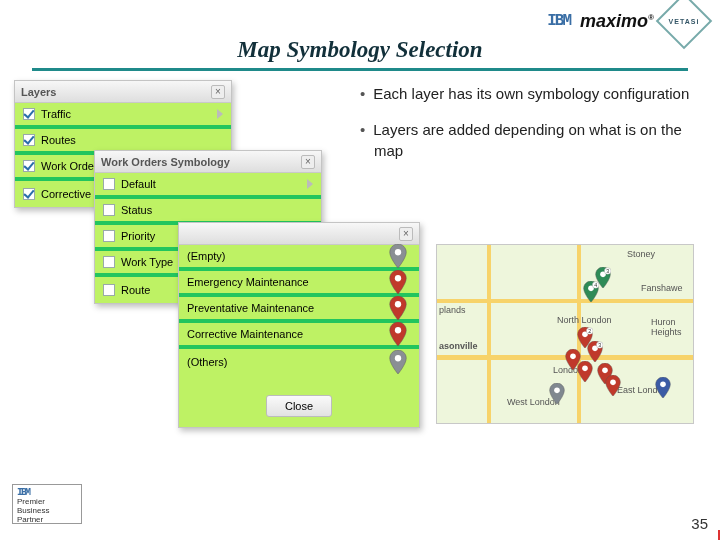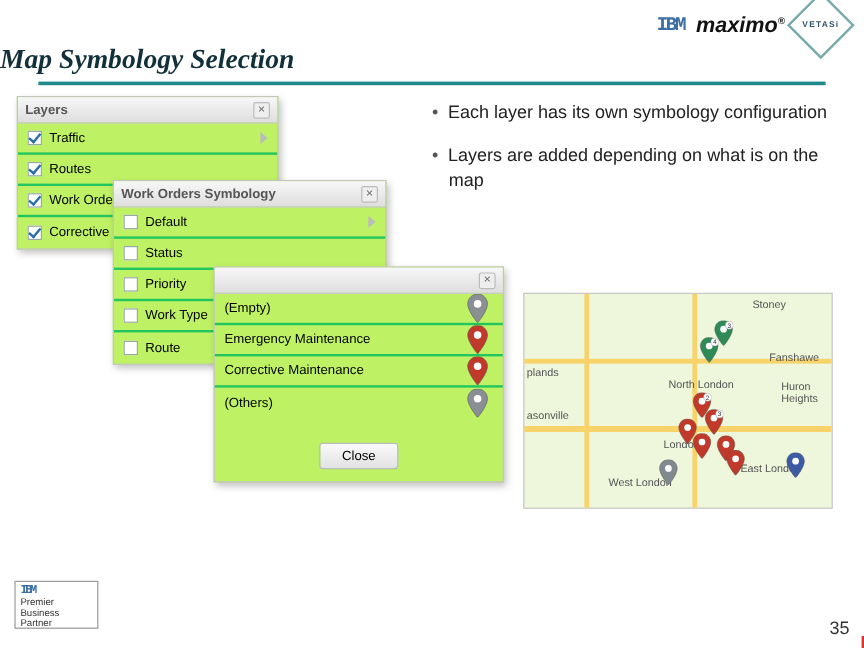--- a/index.html
+++ b/index.html
@@ -3,30 +3,30 @@
 <meta charset="utf-8">
 <style>
   *{box-sizing:border-box;margin:0;padding:0;font-family:Arial,Helvetica,sans-serif}
   body{width:720px;height:540px;background:#fff;position:relative;overflow:hidden}
   .slide{position:absolute;inset:0}
   .brand-bar{position:absolute;top:6px;right:16px;height:30px;display:flex;align-items:center;gap:10px}
   .ibm{font:700 16px/1 "Courier New",monospace;letter-spacing:-2px;color:#3a6ea5}
   .maximo{font:700 italic 18px/1 Arial;color:#111}.maximo sup{font-size:8px;vertical-align:super}
   .vetasi{width:40px;height:40px;position:relative;transform:rotate(45deg);border:2px solid #7aa}
   .vetasi span{position:absolute;left:50%;top:50%;transform:translate(-50%,-50%) rotate(-45deg);font:700 7px Arial;color:#356;letter-spacing:1px}
-  .title{position:absolute;left:0;right:0;top:36px;font:italic 700 23px/1.2 "Georgia",serif;color:#12303a}
+  .title{position:absolute;left:0;right:0;top:36px;text-align:center;font:italic 700 23px/1.2 "Georgia",serif;color:#12303a}
   .title-underline{position:absolute;left:32px;right:32px;top:68px;height:3px;background:#1f8a8a}
   .bullets{position:absolute;left:360px;right:26px;top:84px;font:400 15px/1.35 Arial;color:#222}
   .bullets li{list-style:none;margin-bottom:16px;text-indent:-14px;padding-left:14px}
   .bullets li:before{content:"•";color:#555;margin-right:8px}
   
   .dlg{position:absolute;background:#bef264;border:1px solid #c4c4c4;box-shadow:2px 3px 6px rgba(0,0,0,.25);font:11px Arial}
   .dlg .hd{background:linear-gradient(#f7f7f7,#dedede);border-bottom:1px solid #c9c9c9;height:22px;display:flex;align-items:center;padding:0 6px;font-weight:700;color:#555}
   .dlg .hd .x{margin-left:auto;width:14px;height:14px;border:1px solid #bbb;border-radius:2px;background:#eee;color:#666;font:10px/12px Arial;text-align:center;cursor:pointer}
-  .row{display:flex;align-items:center;height:26px;border-bottom:2px solid #22c55e;padding:0 8px;gap:6px;cursor:pointer}
+  .row{display:flex;align-items:center;height:26px;border-bottom:4px solid #22c55e;padding:0 8px;gap:6px;cursor:pointer}
   .row:last-child{border-bottom:0}
   .cb{width:12px;height:12px;border:1px solid #9aa;background:#fff;position:relative;flex:0 0 12px}
   .cb.on:after{content:"";position:absolute;left:2px;top:-1px;width:4px;height:8px;border:solid #2a6eab;border-width:0 2px 2px 0;transform:rotate(40deg)}
   .chev{margin-left:auto;width:0;height:0;border-top:5px solid transparent;border-bottom:5px solid transparent;border-left:6px solid #bbb}
   
   .pin{width:18px;height:24px;margin-left:auto;margin-right:4px;position:relative}
   .pin svg{width:100%;height:100%}
   .btn{display:block;margin:20px auto 10px;padding:4px 18px;border:1px solid #bcbcbc;background:linear-gradient(#fafafa,#e2e2e2);border-radius:3px;font:11px Arial;cursor:pointer}
   
   #d1{left:14px;top:80px;width:218px}
@@ -131,20 +131,27 @@
             </svg></span>
         </div>
         <div class="row">
           <span>Emergency Maintenance</span>
           <span class="pin"><svg viewBox="0 0 24 32">
               <path fill="#c0392b" stroke="#555" stroke-width="0.6" d="M12 0C6 0 1 5 1 11c0 8 11 21 11 21s11-13 11-21C23 5 18 0 12 0z"></path>
               <circle cx="12" cy="11" r="4.2" fill="#fff"></circle>
             </svg></span>
         </div>
         <div class="row">
+          <span>Preventative Maintenance</span>
+          <span class="pin"><svg viewBox="0 0 24 32">
+              <path fill="#c0392b" stroke="#555" stroke-width="0.6" d="M12 0C6 0 1 5 1 11c0 8 11 21 11 21s11-13 11-21C23 5 18 0 12 0z"></path>
+              <circle cx="12" cy="11" r="4.2" fill="#fff"></circle>
+            </svg></span>
+        </div>
+        <div class="row">
           <span>Corrective Maintenance</span>
           <span class="pin"><svg viewBox="0 0 24 32">
               <path fill="#c0392b" stroke="#555" stroke-width="0.6" d="M12 0C6 0 1 5 1 11c0 8 11 21 11 21s11-13 11-21C23 5 18 0 12 0z"></path>
               <circle cx="12" cy="11" r="4.2" fill="#fff"></circle>
             </svg></span>
         </div>
         <div class="row">
           <span>(Others)</span>
           <span class="pin"><svg viewBox="0 0 24 32">
               <path fill="#8a8f94" stroke="#555" stroke-width="0.6" d="M12 0C6 0 1 5 1 11c0 8 11 21 11 21s11-13 11-21C23 5 18 0 12 0z"></path>
@@ -155,24 +162,24 @@
     <button class="btn">Close</button>
   </div>
 
   <div class="map">
     <div class="road" style="left:0;top:54px;width:100%;height:4px"></div>
     <div class="road" style="left:0;top:110px;width:100%;height:5px"></div>
     <div class="road" style="left:140px;top:0;width:4px;height:100%"></div>
     <div class="road" style="left:50px;top:0;width:4px;height:100%"></div>
     <div id="map-labels">
         <span class="lbl" style="left: 190px; top: 4px;">Stoney</span>
-        <span class="lbl" style="left: 204px; top: 38px; margin-top: 10px;">Fanshawe</span>
+        <span class="lbl" style="left: 204px; top: 38px;">Fanshawe</span>
         <span class="lbl" style="left: 2px; top: 60px;">plands</span>
         <span class="lbl" style="left: 214px; top: 72px;">Huron Heights</span>
-        <span class="lbl" style="left: 2px; top: 96px;">asonville</span>
+        <span class="lbl" style="left: 2px; top: 96px; font-weight: bold;">asonville</span>
         <span class="lbl" style="left: 120px; top: 70px;">North London</span>
         <span class="lbl" style="left: 116px; top: 120px;">London</span>
         <span class="lbl" style="left: 180px; top: 140px;">East London</span>
         <span class="lbl" style="left: 70px; top: 152px;">West London</span>
       </div>
     <div id="map-pins">
         <div class="mpin" style="left: 158px; top: 22px;"><svg viewBox="0 0 24 32">
             <path fill="#2e8b57" stroke="#555" stroke-width="0.6" d="M12 0C6 0 1 5 1 11c0 8 11 21 11 21s11-13 11-21C23 5 18 0 12 0z"></path>
             <circle cx="12" cy="11" r="4.2" fill="#fff"></circle>
             <circle cx="19" cy="6" r="5" fill="#fff" stroke="#888" stroke-width="0.5"></circle>

